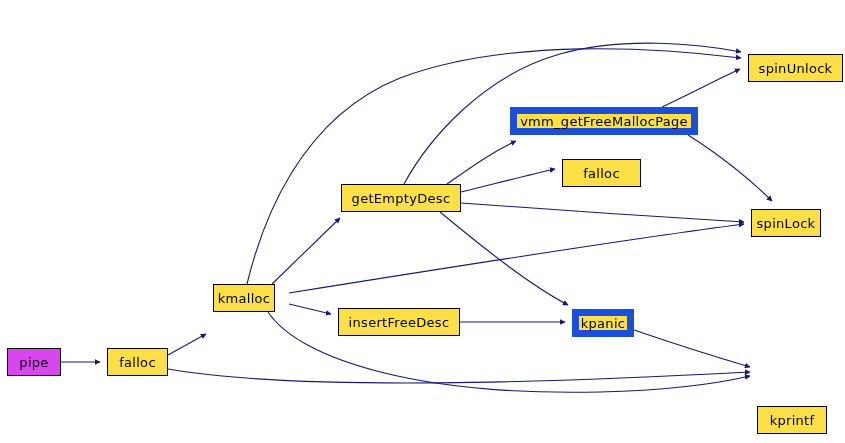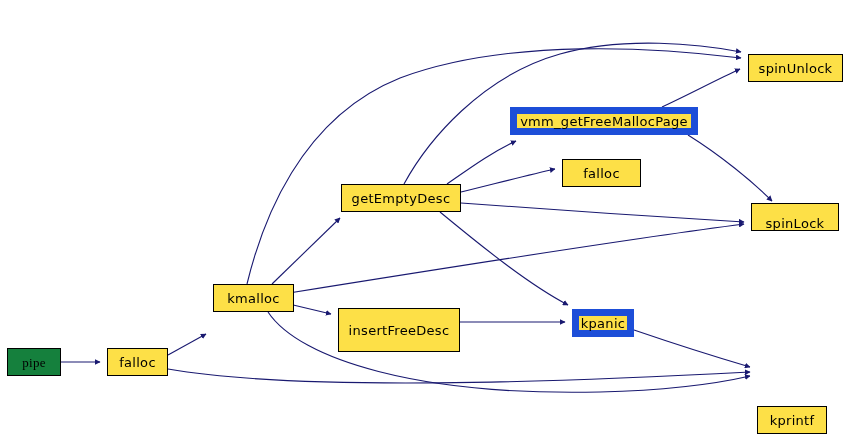--- a/index.html
+++ b/index.html
@@ -36,22 +36,21 @@
     font-size: 13px;
     line-height: 1;
     letter-spacing: 0.3px;
     white-space: nowrap;
     z-index: 5;
   }
   .node.red {
     border: 7px solid #1d4ed8;
   }
   .node.filled {
-    background: #15803d;
-    font-family: Liberation Serif, serif;
+    background: #d946ef;
   }
   .node-label {
     pointer-events: none;
   }
 </style>
 </head>
 <body>
 
 <div id="canvas">
 
@@ -82,42 +81,42 @@
       </g>
   </svg>
 
   <div id="node-group">
       <div class="node filled" style="left: 7px; top: 348px; width: 54px; height: 28px;">
         <span class="node-label">pipe</span>
       </div>
       <div class="node" style="left: 107px; top: 348px; width: 61px; height: 28px; align-items: center;">
         <span class="node-label">falloc</span>
       </div>
-      <div class="node" style="left: 213px; top: 284px; width: 81px; height: 28px;">
+      <div class="node" style="left: 213px; top: 284px; width: 62px; height: 28px;">
         <span class="node-label">kmalloc</span>
       </div>
       <div class="node" style="left: 341px; top: 184px; width: 120px; height: 28px;">
         <span class="node-label">getEmptyDesc</span>
       </div>
-      <div class="node" style="left: 338px; top: 308px; width: 122px; height: 44px;">
+      <div class="node" style="left: 338px; top: 308px; width: 122px; height: 28px;">
         <span class="node-label">insertFreeDesc</span>
       </div>
       <div class="node red" style="left: 510px; top: 107px; width: 188px; height: 28px;">
         <span class="node-label">vmm_getFreeMallocPage</span>
       </div>
       <div class="node" style="left: 562px; top: 159px; width: 79px; height: 28px;">
         <span class="node-label">falloc</span>
       </div>
       <div class="node red" style="left: 572px; top: 309px; width: 62px; height: 28px;">
         <span class="node-label">kpanic</span>
       </div>
       <div class="node" style="left: 748px; top: 54px; width: 95px; height: 28px;">
         <span class="node-label">spinUnlock</span>
       </div>
-      <div class="node" style="left: 751px; top: 203px; width: 88px; height: 28px; align-items: flex-end;">
+      <div class="node" style="left: 751px; top: 209px; width: 70px; height: 28px;">
         <span class="node-label">spinLock</span>
       </div>
       <div class="node" style="left: 757px; top: 358px; width: 70px; height: 28px; margin-top: 48px;">
         <span class="node-label">kprintf</span>
       </div>
     </div>
 
 </div>
 
 </body></html>

